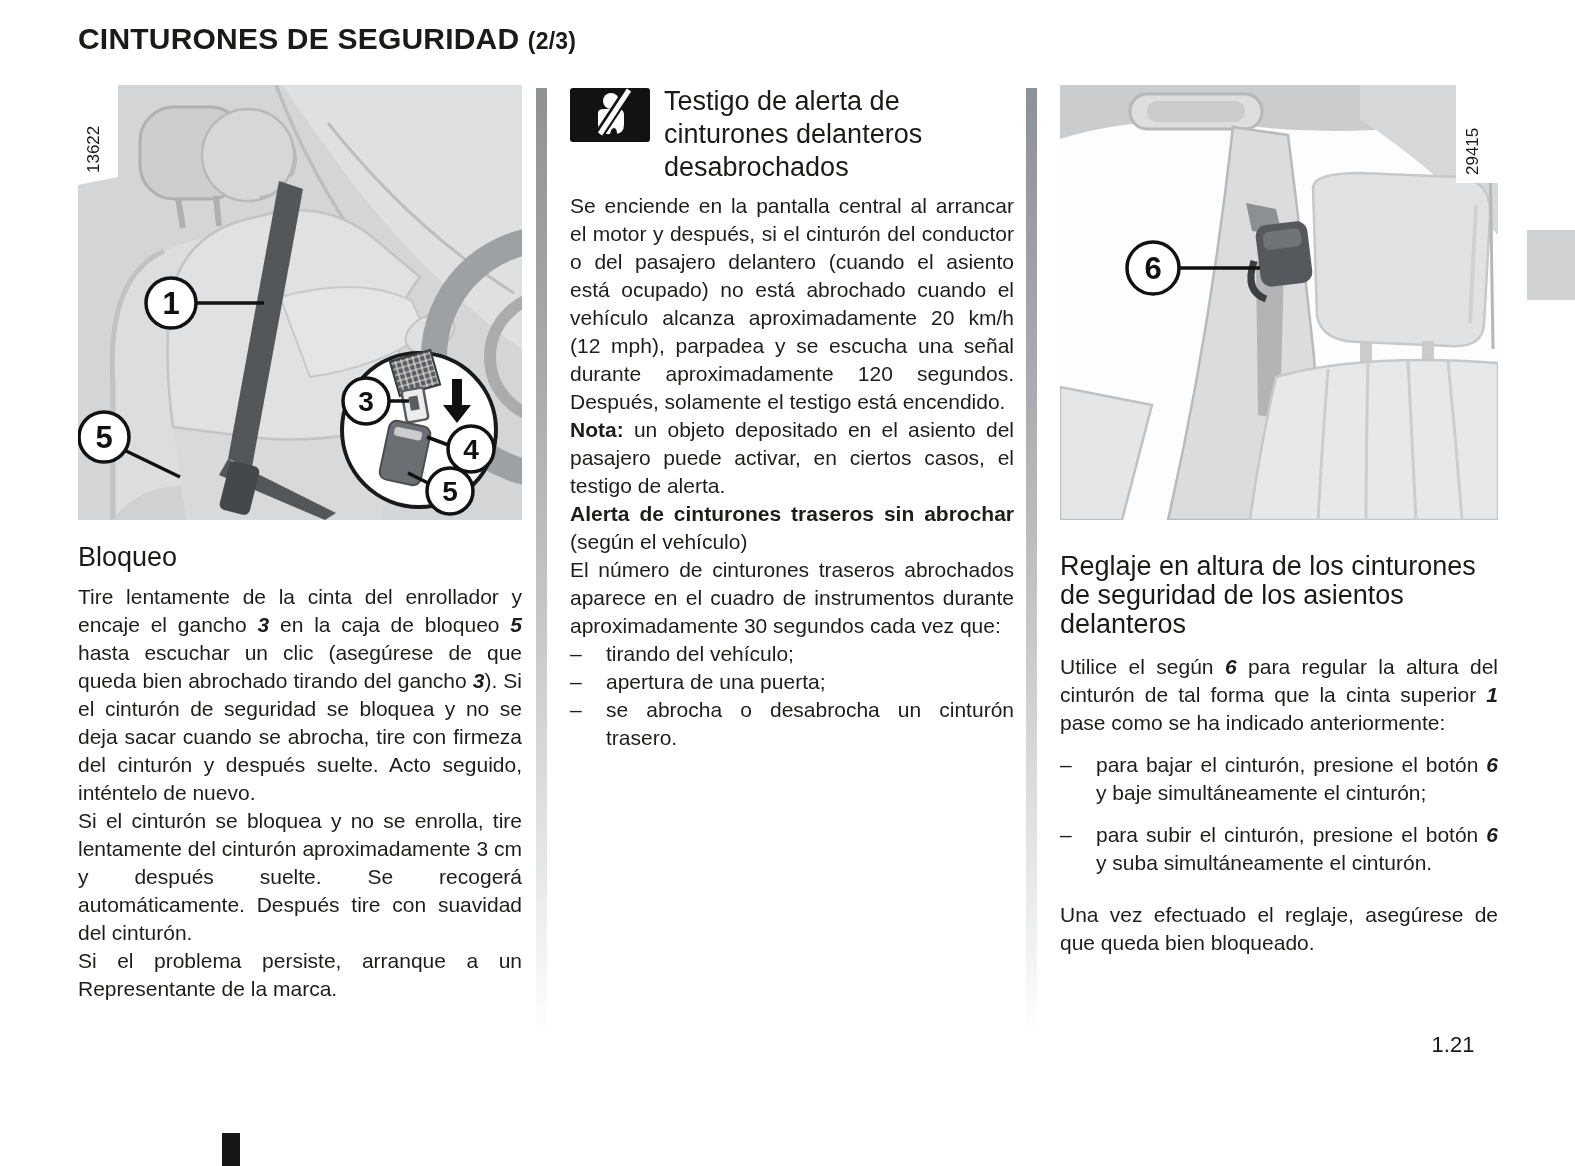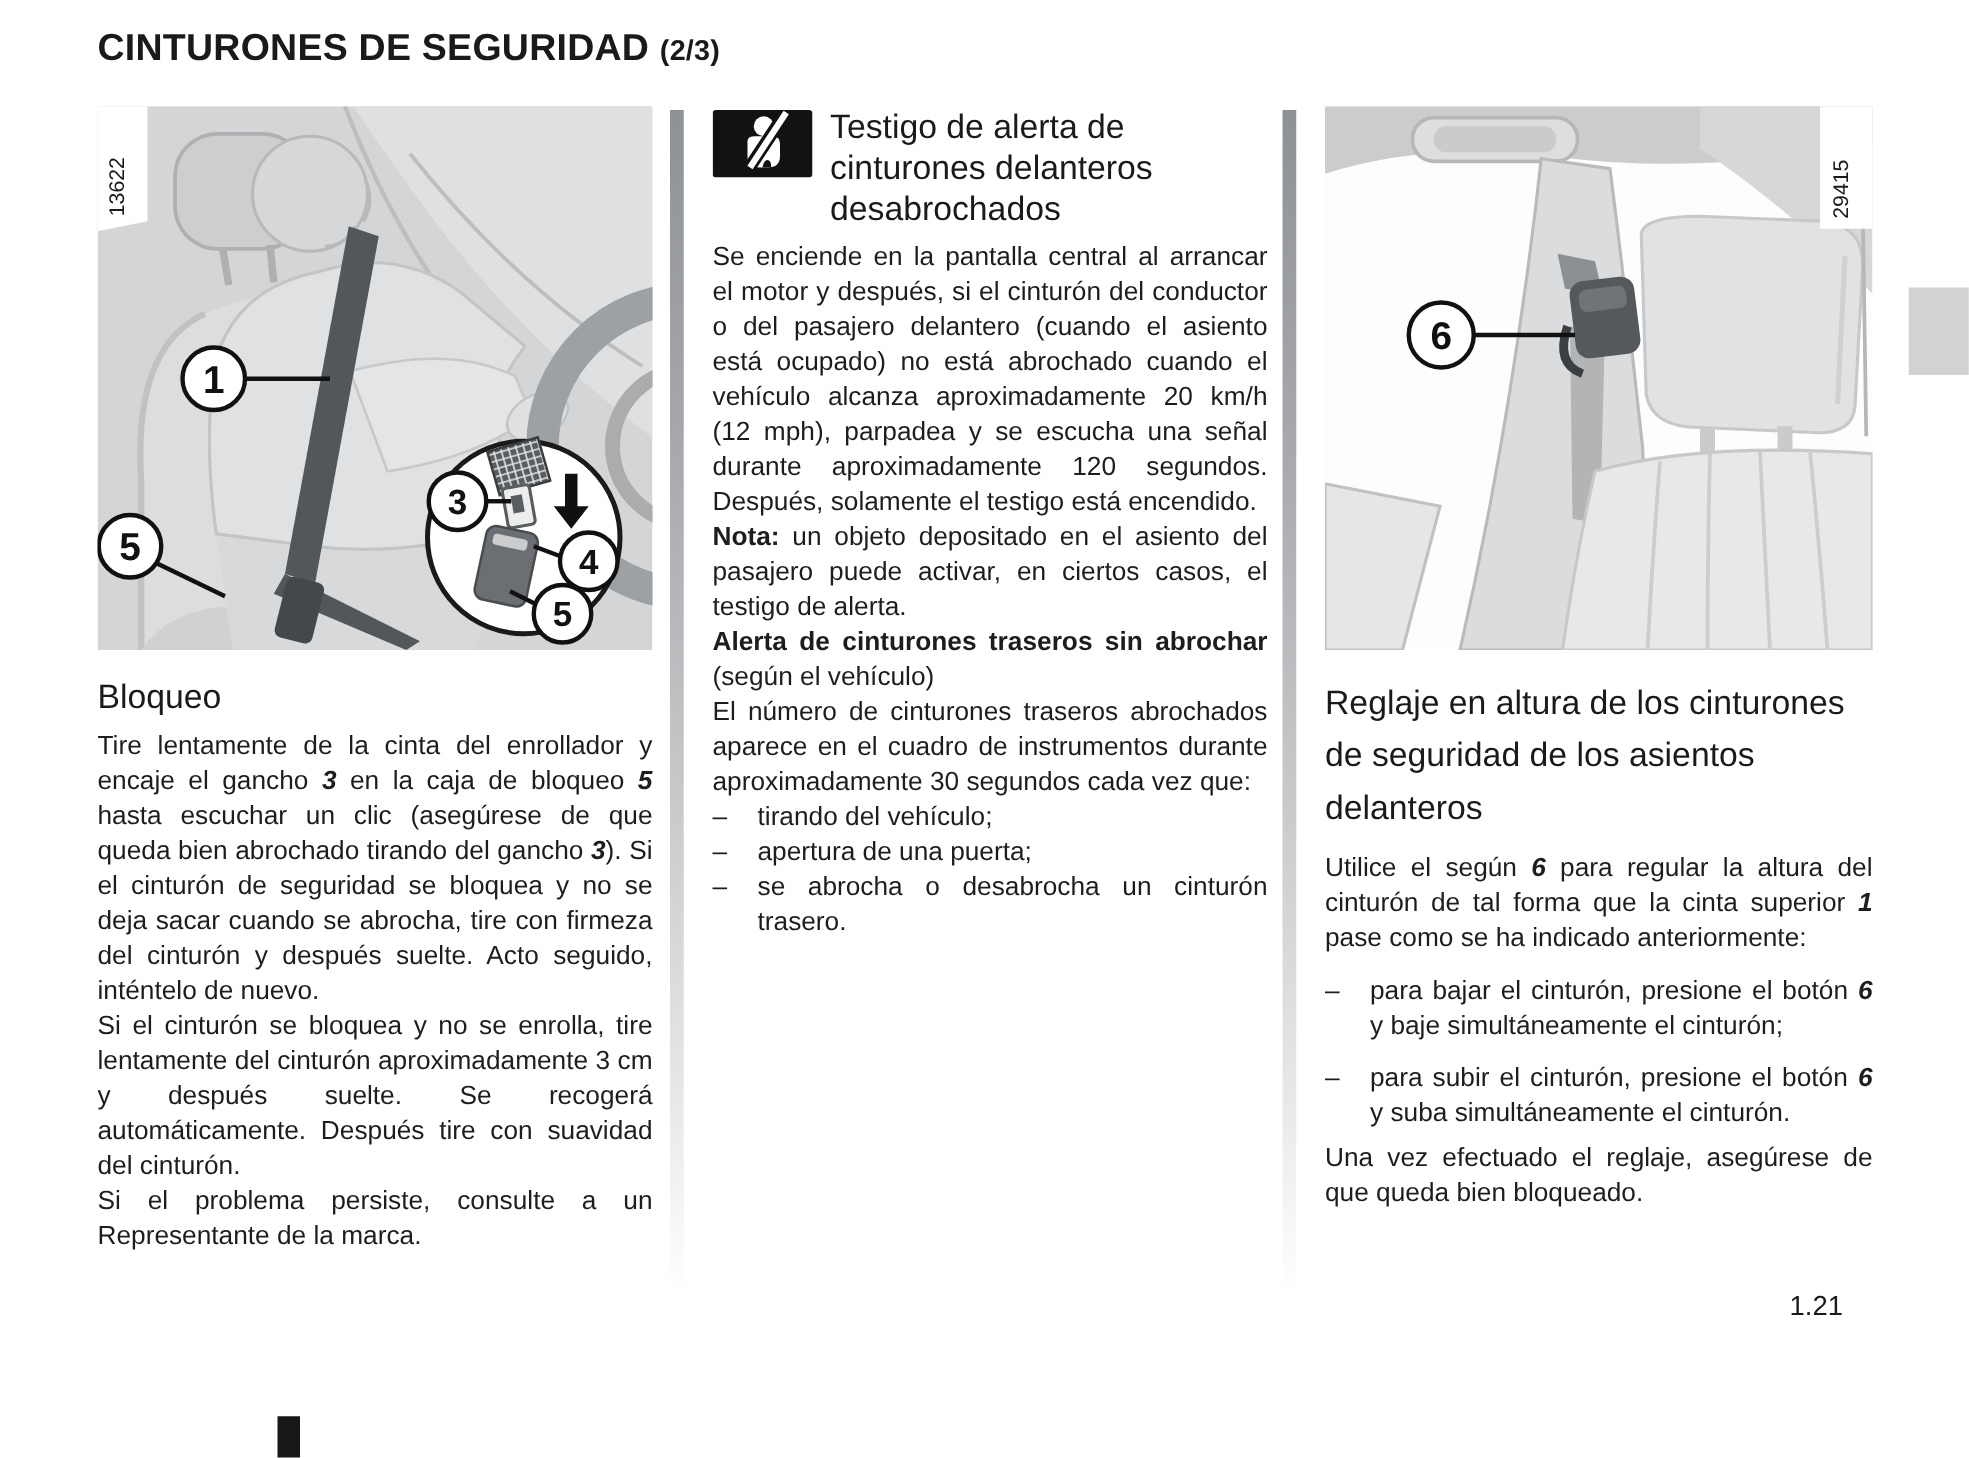--- a/index.html
+++ b/index.html
@@ -14,33 +14,33 @@
   }
   .page-title .suffix{font-size:23px;}
   .col{position:absolute;top:85px;}
   .col-left{left:78px;width:444px;}
   .col-mid{left:570px;width:444px;}
   .col-right{left:1060px;width:438px;}
   figure{margin:0;padding:0;}
   figure svg{display:block;}
   h2{font-size:27px;line-height:32px;font-weight:normal;margin:0;color:#1a1a18;}
   .col-left h2{margin:21px 0 10px 0;}
-  .col-right h2{margin:21px 0 14px 0;line-height:42px;}
+  .col-right h2{margin:32px 0 14px 0;line-height:29px;}
   p{font-size:21px;line-height:28px;margin:0;text-align:justify;}
   .bi{font-weight:bold;font-style:italic;}
   .st{font-weight:bold;}
   .mid-head-block{overflow:hidden;margin-bottom:8px;}
   .belt-icon{float:left;width:80px;height:54px;margin:3px 14px 12px 0;}
   .mid-head-block h2{line-height:33px;}
   .subhead{font-size:21px;line-height:28px;text-align:justify;}
   .li{display:flex;font-size:21px;line-height:28px;}
   .li .dash{flex:0 0 36px;}
   .li .li-text{flex:1;text-align:justify;}
   .col-right .li{margin-top:14px;}
-  .col-right .last-p{margin-top:8px;}
+  .col-right .last-p{margin-top:24px;}
   .sep{position:absolute;top:88px;width:11px;height:978px;
     background:linear-gradient(to bottom,#8f9295 0%,#a9abae 30%,#c9cbcd 58%,#e6e7e8 80%,rgba(255,255,255,0) 97%);}
   .sep-1{left:536px;}
   .sep-2{left:1026px;}
   .edge-tab{position:absolute;left:1527px;top:230px;width:48px;height:70px;background:#d0d2d4;}
   .print-mark{position:absolute;left:222px;top:1133px;width:18px;height:33px;background:#17171a;}
   .page-num{position:absolute;left:1408px;top:1032px;width:90px;text-align:center;
     font-size:22px;color:#1a1a18;}
   .fig-label{font-size:17px;fill:#1a1a18;}
   .callout-num{font-size:31px;font-weight:bold;fill:#111;}
@@ -109,21 +109,21 @@
       <circle cx="372" cy="406" r="23" fill="#fff" stroke="#111" stroke-width="3.5"></circle>
       <text x="372" y="416" text-anchor="middle" class="callout-num-sm">5</text>
 
       <path d="M0,0 H40 V92 L0,100 Z" fill="#ffffff"></path>
       <text transform="rotate(-90 21 88)" x="21" y="88" class="fig-label">13622</text>
     </svg>
   </figure>
   <h2>Bloqueo</h2>
   <p><span>Tire lentamente de la cinta del enrollador y encaje el gancho </span><span class="bi">3</span><span> en la caja de bloqueo </span><span class="bi">5</span><span> hasta escuchar un clic (asegúrese de que queda bien abrochado tirando del gancho </span><span class="bi">3</span><span>). Si el cinturón de seguridad se bloquea y no se deja sacar cuando se abrocha, tire con firmeza del cinturón y después suelte. Acto seguido, inténtelo de nuevo.</span></p>
   <p>Si el cinturón se bloquea y no se enrolla, tire lentamente del cinturón aproximadamente 3 cm y después suelte. Se recogerá automáticamente. Después tire con suavidad del cinturón.</p>
-  <p>Si el problema persiste, consulte a un Representante de la marca.</p>
+  <p>Si el problema persiste, arranque a un Representante de la marca.</p>
 </div>
 
 <div class="sep sep-1"></div>
 
 <div class="col col-mid">
   <div class="mid-head-block">
     <span class="belt-icon">
       <svg width="80" height="54" viewBox="0 0 80 54">
         <rect width="80" height="54" rx="3" fill="#121212"></rect>
         <circle cx="41" cy="13" r="8" fill="#fff"></circle>

